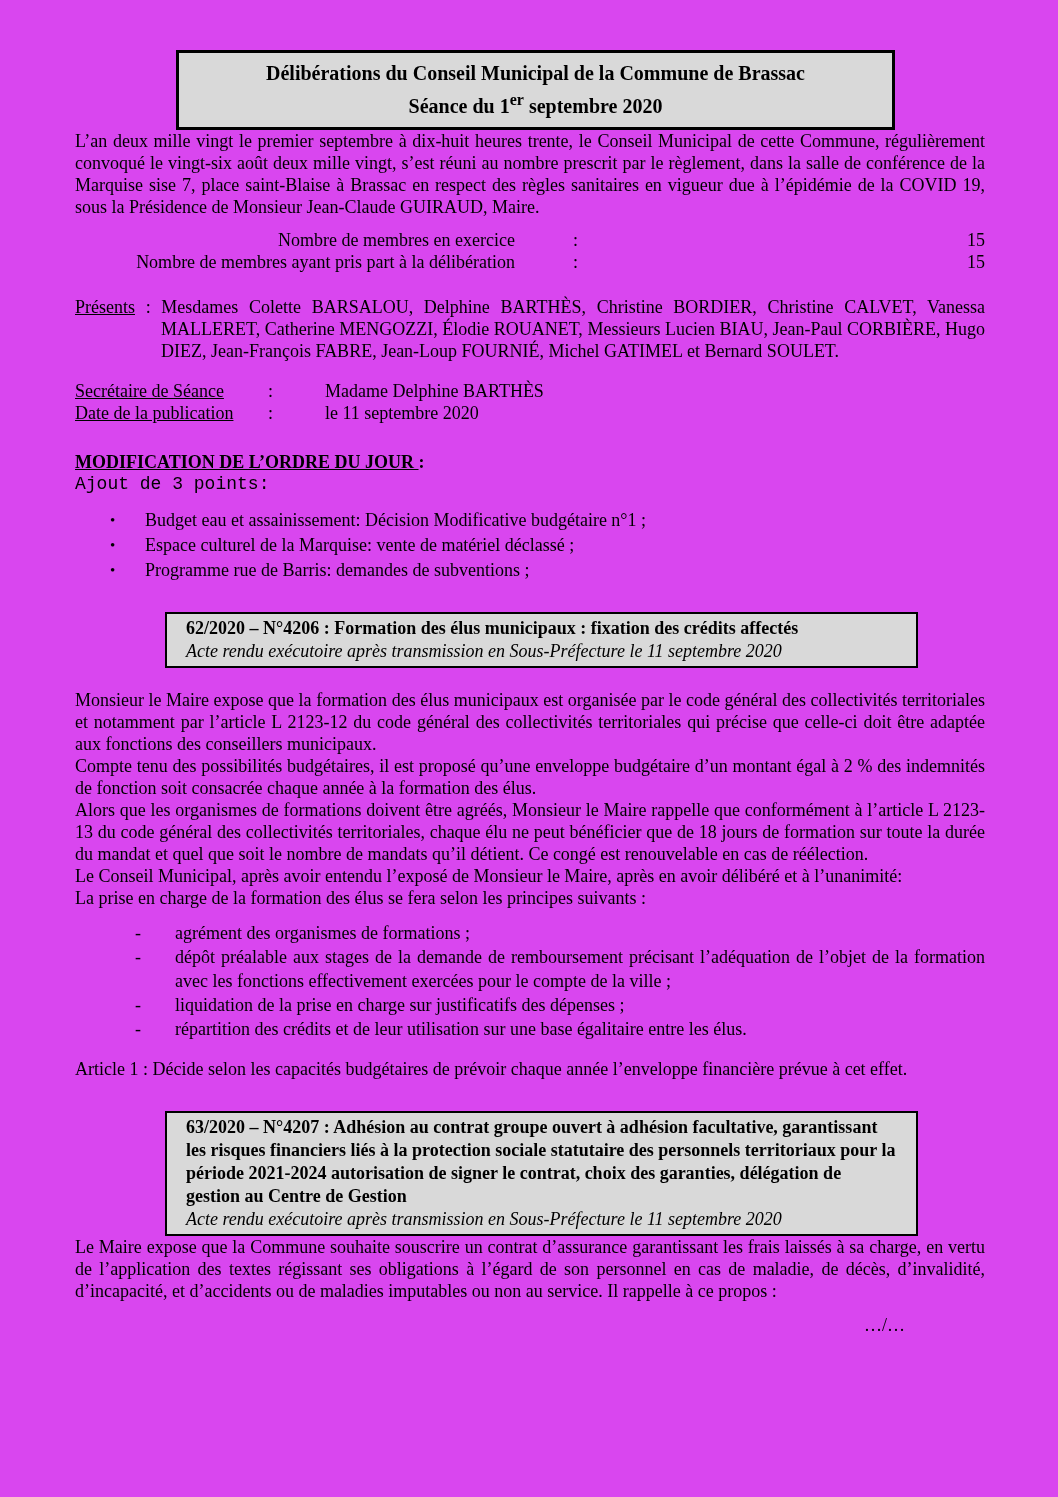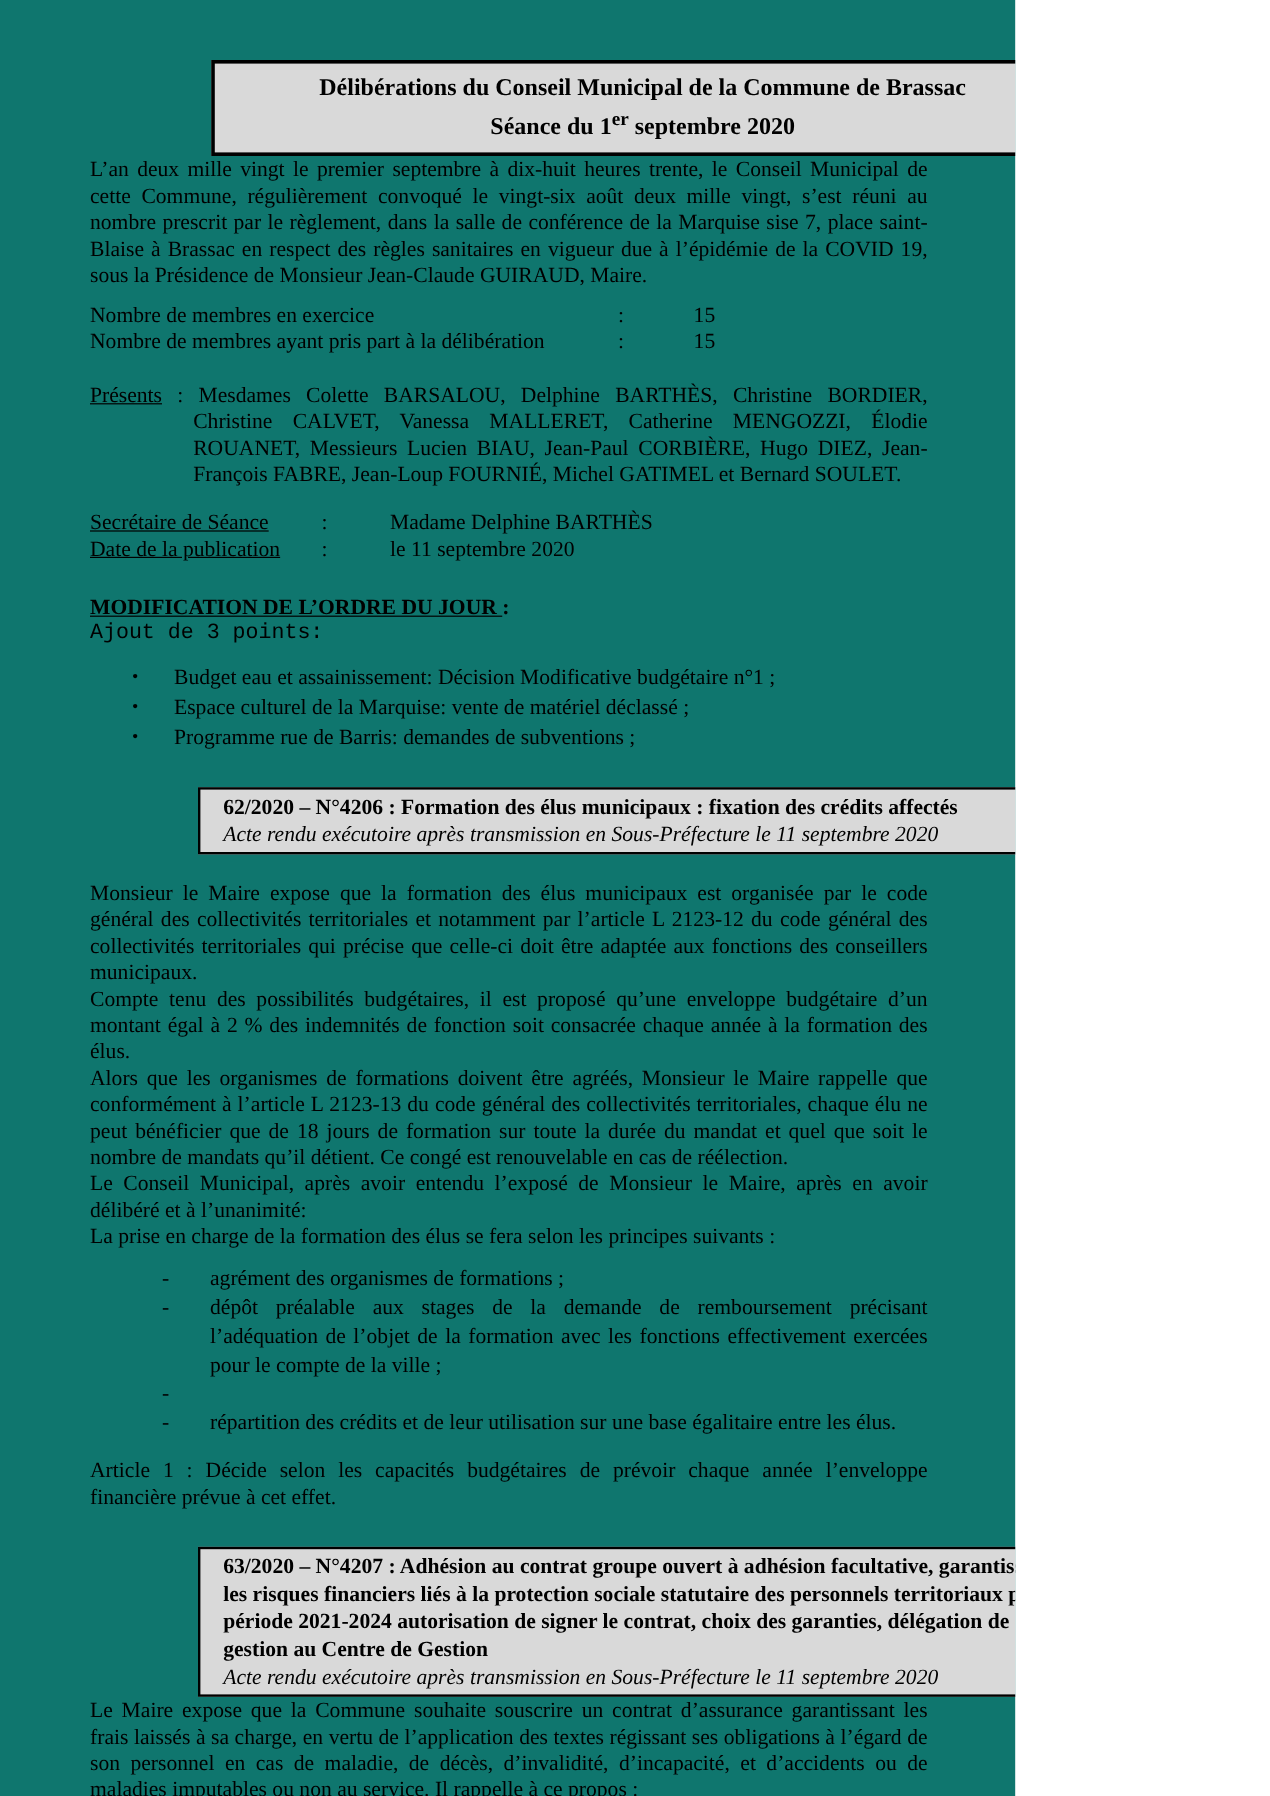--- a/index.html
+++ b/index.html
@@ -1,20 +1,20 @@
 <!DOCTYPE html>
 <html><head>
 <meta charset="utf-8">
 <style>
   html, body { margin: 0; padding: 0; background: #ffffff; }
   .page {
     position: relative;
-    width: 846px;
+    width: 1058px;
     height: 1497px;
-    background: #0f766e;
+    background: #d946ef;
     color: #000000;
     font-family: "Liberation Serif", "DejaVu Serif", serif;
     font-size: 18px;
     line-height: 22px;
     overflow: hidden;
     box-sizing: border-box;
     padding: 0 73px 0 75px;
   }
   .title-box {
     margin-left: 101px;
@@ -24,21 +24,21 @@
     background: #d9d9d9;
     text-align: center;
     font-weight: bold;
     font-size: 20px;
     line-height: 33px;
     padding: 4px 20px;
   }
   .title-box sup { font-size: 16px; vertical-align: super; line-height: 0; }
   p.body-par { margin: 0; text-align: justify; }
   .intro { margin-top: 69px; }
-  .members { margin-top: 11px; }
+  .members { margin-top: 11px; text-align: right; }
   .m-row { display: flex; }
   .m-label { flex: 0 0 440px; }
   .m-sep   { flex: 0 0 63px; }
   .m-value { flex: 1; }
   .presents {
     margin-top: 23px;
     padding-left: 86px;
     text-indent: -86px;
     text-align: justify;
   }
@@ -162,20 +162,21 @@
     <div class="dash-item">
       <span class="dash-marker">-</span>
       <span class="dash-text">agrément des organismes de formations ;</span>
     </div>
     <div class="dash-item">
       <span class="dash-marker">-</span>
       <span class="dash-text">dépôt préalable aux stages de la demande de remboursement précisant l’adéquation de l’objet de la formation avec les fonctions effectivement exercées pour le compte de la ville ;</span>
     </div>
     <div class="dash-item">
       <span class="dash-marker">-</span>
+      <span class="dash-text">liquidation de la prise en charge sur justificatifs des dépenses ;</span>
     </div>
     <div class="dash-item">
       <span class="dash-marker">-</span>
       <span class="dash-text"> répartition des crédits et de leur utilisation sur une base égalitaire entre les élus.</span>
     </div>
   </div>
 
   <p class="body-par" style="margin-top:17px"><span class="art-label">Article 1 : </span><span>Décide selon les capacités budgétaires de prévoir chaque année l’enveloppe financière prévue à cet effet.</span></p>
 
   <div class="grey-box box2">

